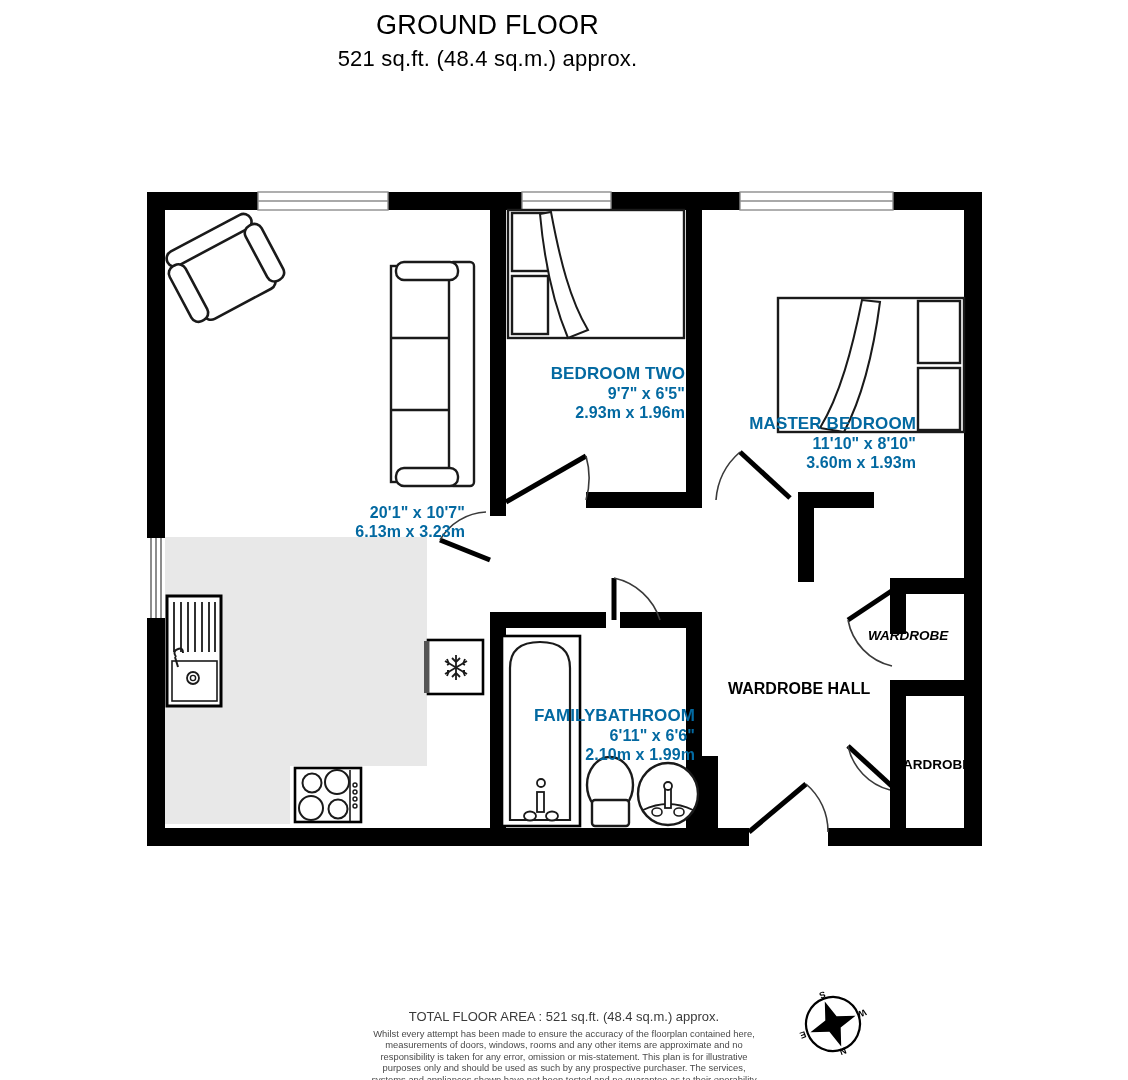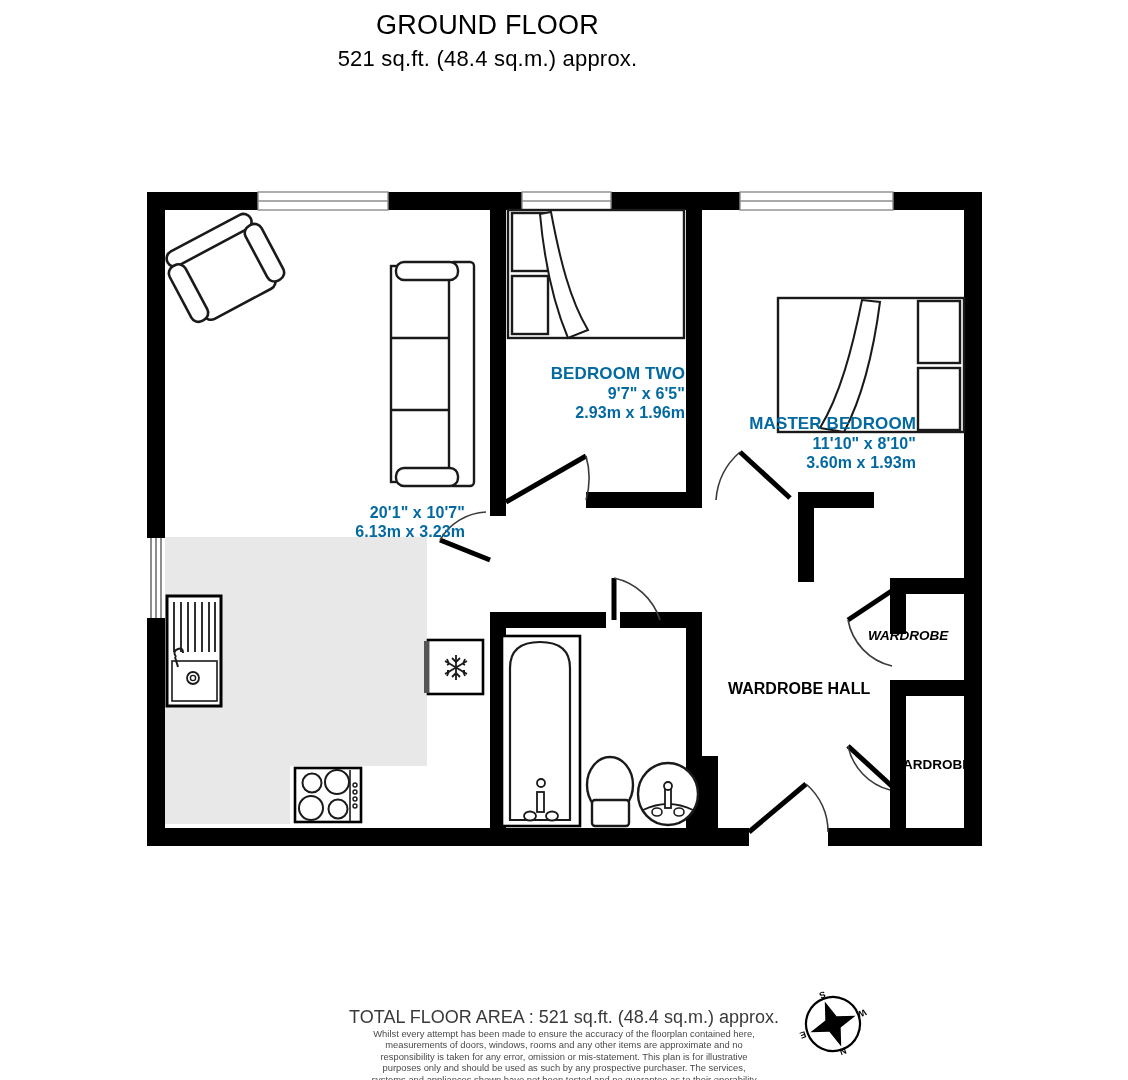--- a/index.html
+++ b/index.html
@@ -39,21 +39,21 @@
     line-height: 34px;
   }
   .footer-block {
     position: absolute;
     top: 1008px;
     left: 0;
     width: 1128px;
     text-align: center;
   }
   .footer-total {
-    font-size: 18px;
+    font-size: 13px;
     line-height: 18px;
     color: #3a3a3a;
   }
   .footer-disclaimer {
     font-size: 9.4px;
     line-height: 11.4px;
     color: #4a4a4a;
     width: 390px;
     margin: 2px auto 0 auto;
   }
@@ -320,20 +320,25 @@
     <div class="room-dim">9'7"  x 6'5"</div>
     <div class="room-dim">2.93m  x 1.96m</div>
   </div>
 
   <div class="room-label" style="left:720px; top:386px; width:196px;margin-top:28px;">
     <div class="room-name">MASTER BEDROOM</div>
     <div class="room-dim">11'10"  x 8'10"</div>
     <div class="room-dim">3.60m  x 1.93m</div>
   </div>
 
+  <div class="room-label" style="left:503px; top:706px; width:192px;">
+    <div class="room-name">FAMILYBATHROOM</div>
+    <div class="room-dim">6'11"  x 6'6"</div>
+    <div class="room-dim">2.10m  x 1.99m</div>
+  </div>
 
   <div class="small-label" style="left:728px; top:681px; font-size:16px;">WARDROBE HALL</div>
 
   <div class="small-label" style="left:868px; top:628px;font-style:italic;">WARDROBE</div>
 
   <div class="small-label" style="left:891px; top:757px;">WARDROBE</div>
 
   <div class="compass-wrap">
     <svg width="72" height="72" viewBox="0 0 72 72">
       <g transform="rotate(160 36 36)">

